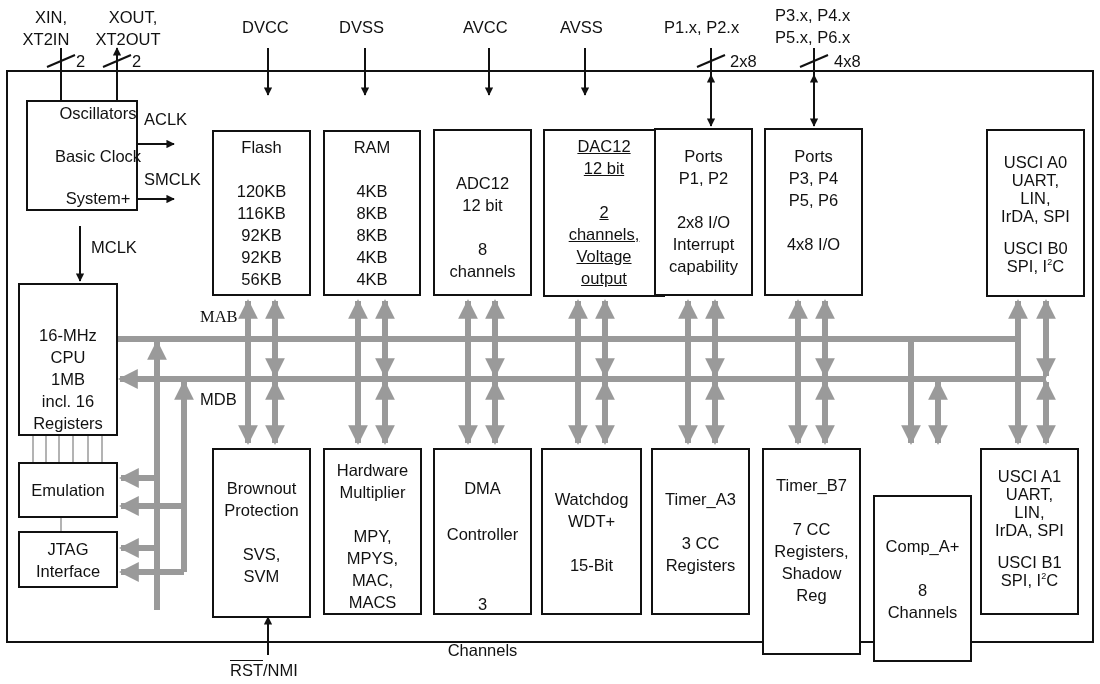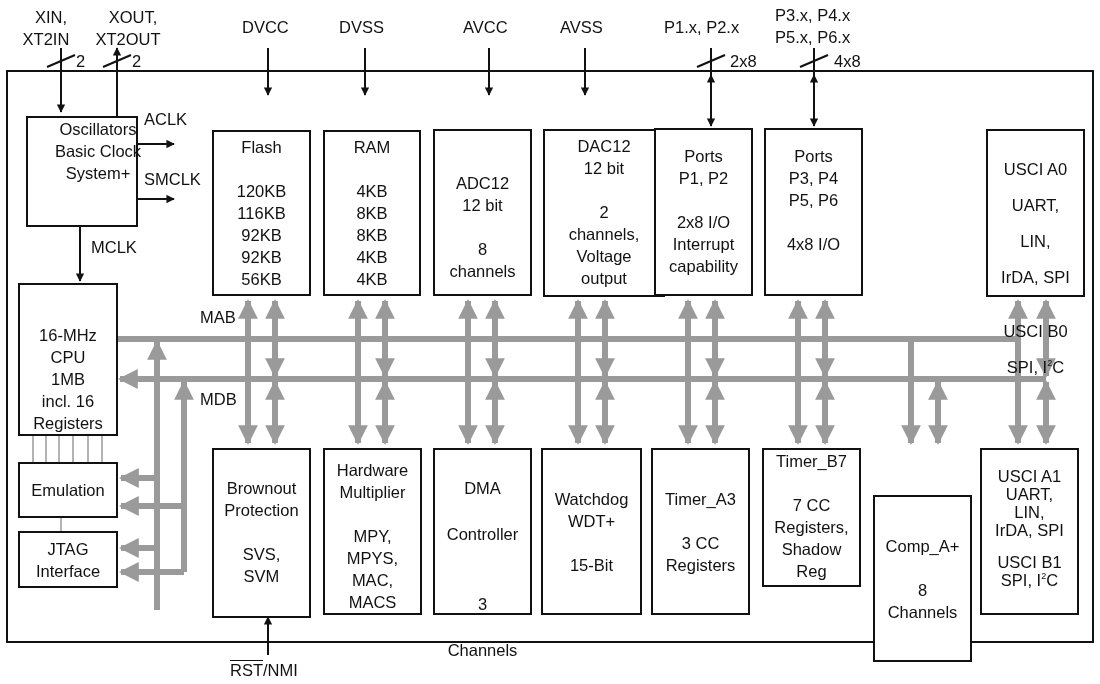--- a/index.html
+++ b/index.html
@@ -121,24 +121,24 @@
   <div>P3.x, P4.x</div>
   <div>P5.x, P6.x</div>
 </div>
 <div class="lbl" style="left:834px;top:50px;">4x8</div>
 <div class="lbl" style="left:230px;top:659px;">
   <span class="over">RST</span><span>/NMI</span>
 </div>
 <div class="lbl" style="left:144px;top:108px;">ACLK</div>
 <div class="lbl" style="left:144px;top:168px;">SMCLK</div>
 <div class="lbl" style="left:91px;top:236px;">MCLK</div>
-<div class="lbl" style="left:200px;top:306px;">MAB</div>
+<div class="lbl" style="left:200px;top:306px;font-family:Liberation Serif, serif;">MAB</div>
 <div class="lbl" style="left:200px;top:388px;">MDB</div>
 
-<div class="blk" style="left:26px;top:116px;width:112px;height:111px;justify-content:flex-start;padding-left:32px;">
+<div class="blk" style="left:26px;top:100px;width:112px;height:111px;justify-content:space-between;padding-left:32px;">
   <div class="ln">Oscillators</div>
   <div class="ln">Basic Clock</div>
   <div class="ln">System+</div>
 </div>
 
 <div class="blk" style="left:18px;top:283px;width:100px;height:153px;justify-content:flex-end;">
   <div class="ln">16-MHz</div>
   <div class="ln">CPU</div>
   <div class="ln">1MB</div>
   <div class="ln">incl. 16</div>
@@ -175,21 +175,21 @@
 </div>
 
 <div class="blk" style="left:433px;top:129px;width:99px;height:167px;padding-top:41px;">
   <div class="ln">ADC12</div>
   <div class="ln">12 bit</div>
   <div class="gap"></div>
   <div class="ln">8</div>
   <div class="ln">channels</div>
 </div>
 
-<div class="blk" style="left:543px;top:129px;width:122px;height:168px;padding-top:4px;">
+<div class="blk" style="left:543px;top:129px;width:122px;height:168px;padding-top:4px;text-decoration:underline;">
   <div class="ln">DAC12</div>
   <div class="ln">12 bit</div>
   <div class="gap"></div>
   <div class="ln">2</div>
   <div class="ln">channels,</div>
   <div class="ln">Voltage</div>
   <div class="ln">output</div>
 </div>
 
 <div class="blk" style="left:654px;top:128px;width:99px;height:168px;padding-top:15px;">
@@ -202,21 +202,21 @@
 </div>
 
 <div class="blk" style="left:764px;top:128px;width:99px;height:168px;padding-top:15px;">
   <div class="ln">Ports</div>
   <div class="ln">P3, P4</div>
   <div class="ln">P5, P6</div>
   <div class="gap"></div>
   <div class="ln">4x8 I/O</div>
 </div>
 
-<div class="blk" style="left:986px;top:129px;width:99px;height:168px;padding-top:29px;line-height:18px;gap:18px;">
+<div class="blk" style="left:986px;top:129px;width:99px;height:168px;padding-top:22px;line-height:18px;">
   <div class="ln">USCI A0</div>
   <div class="ln">UART,</div>
   <div class="ln">LIN,</div>
   <div class="ln">IrDA, SPI</div>
   <div style="height:14px"></div>
   <div class="ln">USCI B0</div>
   <div class="ln"><span>SPI, I</span><sup>2</sup><span>C</span></div>
 </div>
 
 <div class="blk" style="left:212px;top:448px;width:99px;height:170px;padding-top:27px;">
@@ -252,21 +252,21 @@
   <div class="ln">15-Bit</div>
 </div>
 
 <div class="blk" style="left:651px;top:448px;width:99px;height:167px;padding-top:38px;">
   <div class="ln">Timer_A3</div>
   <div class="gap"></div>
   <div class="ln">3 CC</div>
   <div class="ln">Registers</div>
 </div>
 
-<div class="blk" style="left:762px;top:448px;width:99px;height:139px;padding-top:0;">
+<div class="blk" style="left:762px;top:448px;width:99px;height:207px;padding-top:24px;">
   <div class="ln">Timer_B7</div>
   <div class="gap"></div>
   <div class="ln">7 CC</div>
   <div class="ln">Registers,</div>
   <div class="ln">Shadow</div>
   <div class="ln">Reg</div>
 </div>
 
 <div class="blk" style="left:873px;top:448px;width:99px;height:167px;padding-top:38px;margin-top:47px;">
   <div class="ln">Comp_A+</div>

